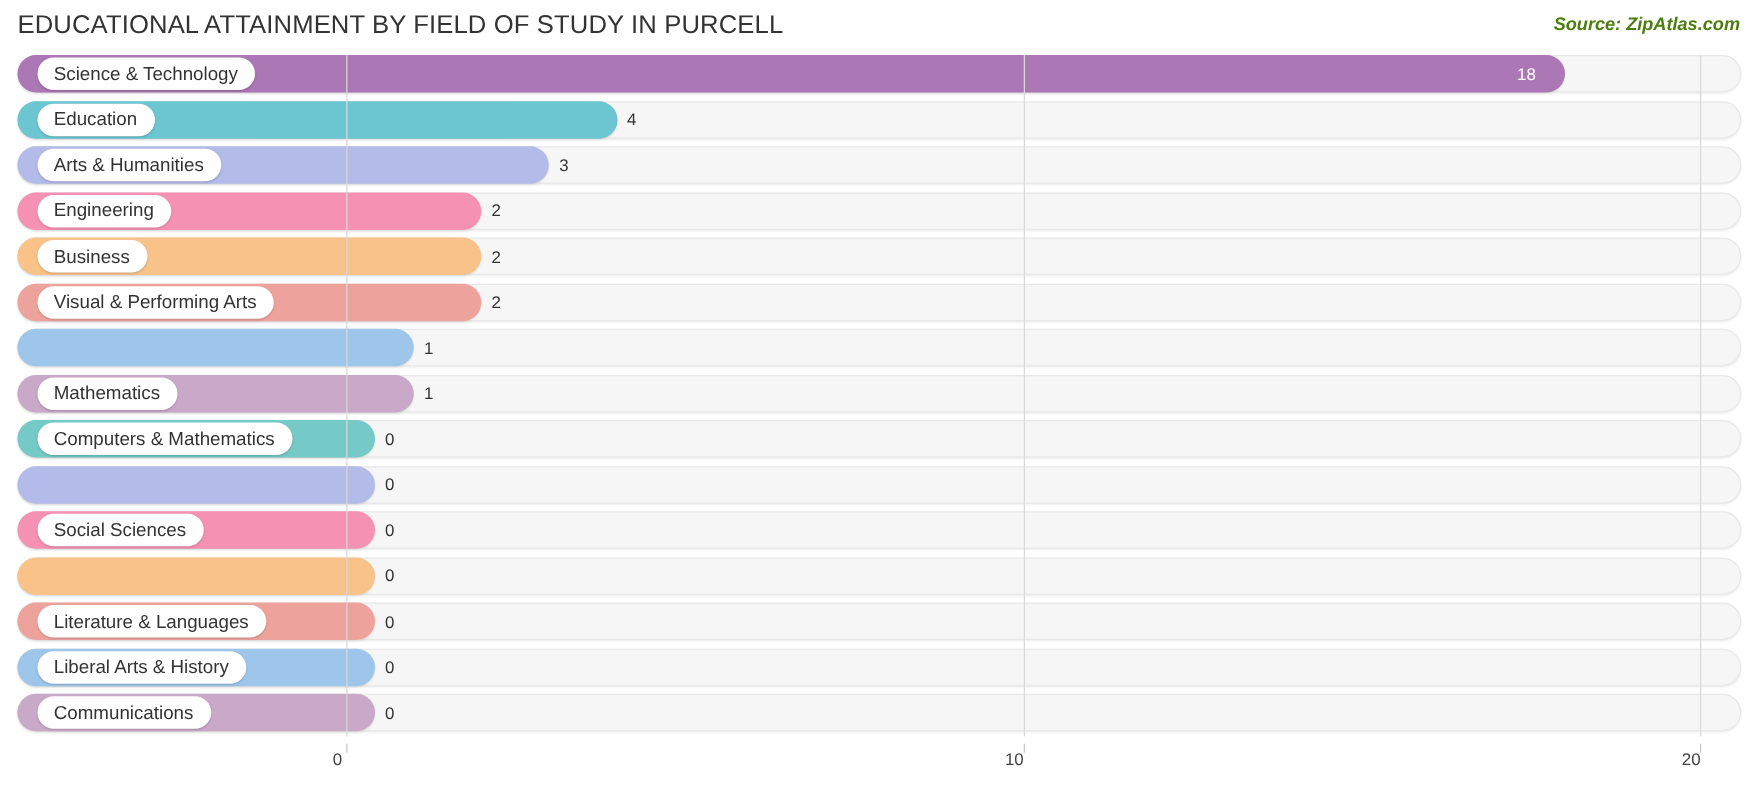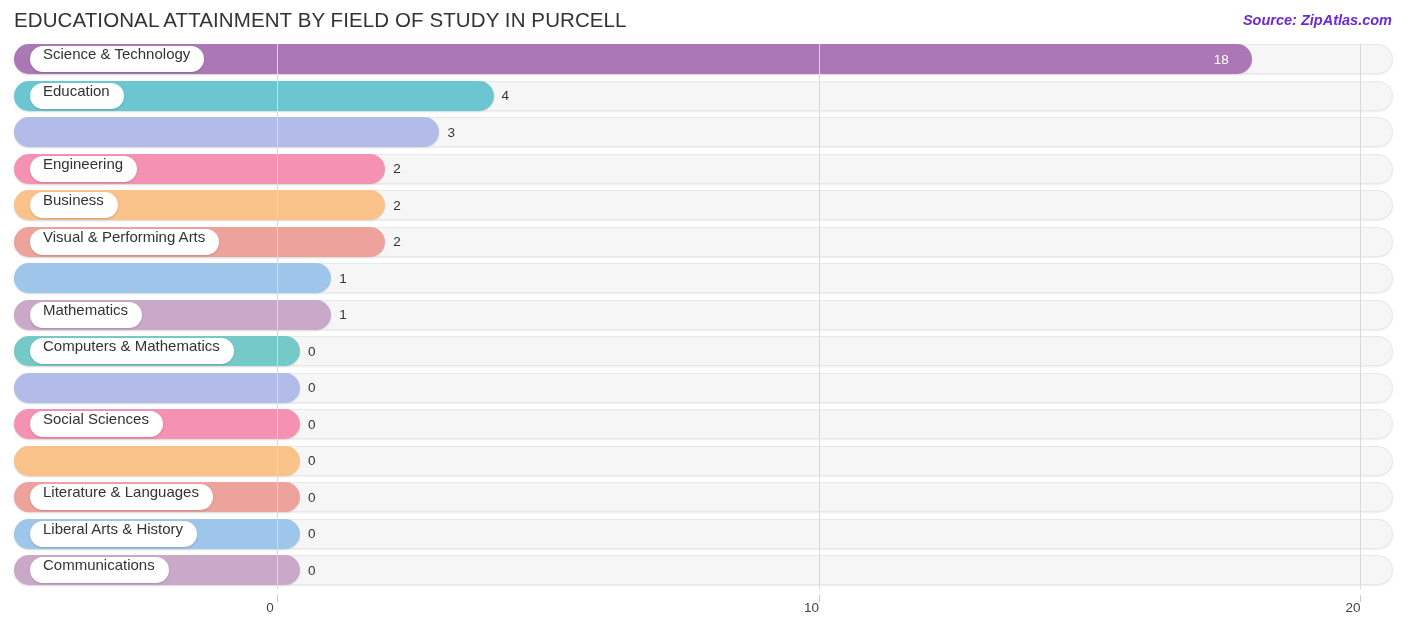--- a/index.html
+++ b/index.html
@@ -33,21 +33,21 @@
     color: #333333;
     white-space: nowrap;
   }
   .source-note {
     position: absolute;
     right: 14px;
     top: 12px;
     font-size: 14.5px;
     font-style: italic;
     font-weight: bold;
-    color: #6d28d9;
+    color: #4d7c0f;
     white-space: nowrap;
   }
 
   
   .plot {
     position: absolute;
     left: 0;
     top: 44px;
     width: 1406px;
     height: 551px;
@@ -104,20 +104,21 @@
     box-shadow: 0 1px 2px rgba(0,0,0,0.10);
   }
 
   
   .name-pill {
     position: absolute;
     left: 30px;
     top: 2px;
     height: 26px;
     display: flex;
+    align-items: center;
     padding: 0 14px 0 13px;
     background: #ffffff;
     border-radius: 13px;
     z-index: 4;
     box-shadow: 0 1px 2px rgba(0,0,0,0.16);
     white-space: nowrap;
   }
   .name-pill span {
     font-size: 15px;
     color: #333333;
@@ -199,20 +200,23 @@
         <div class="track"></div>
         <div class="bar" style="width: 479.6px; background: rgb(108, 198, 209);"></div>
         <div class="name-pill">
           <span>Education</span>
         </div>
         <div class="value-out" style="left: 501.6px;">4</div>
       </div>
       <div class="row">
         <div class="track"></div>
         <div class="bar" style="width: 425.45px; background: rgb(179, 187, 232);"></div>
+        <div class="name-pill">
+          <span>Arts &amp; Humanities</span>
+        </div>
         <div class="value-out" style="left: 447.45px;">3</div>
       </div>
       <div class="row">
         <div class="track"></div>
         <div class="bar" style="width: 371.3px; background: rgb(245, 145, 178);"></div>
         <div class="name-pill">
           <span>Engineering</span>
         </div>
         <div class="value-out" style="left: 393.3px;">2</div>
       </div>

